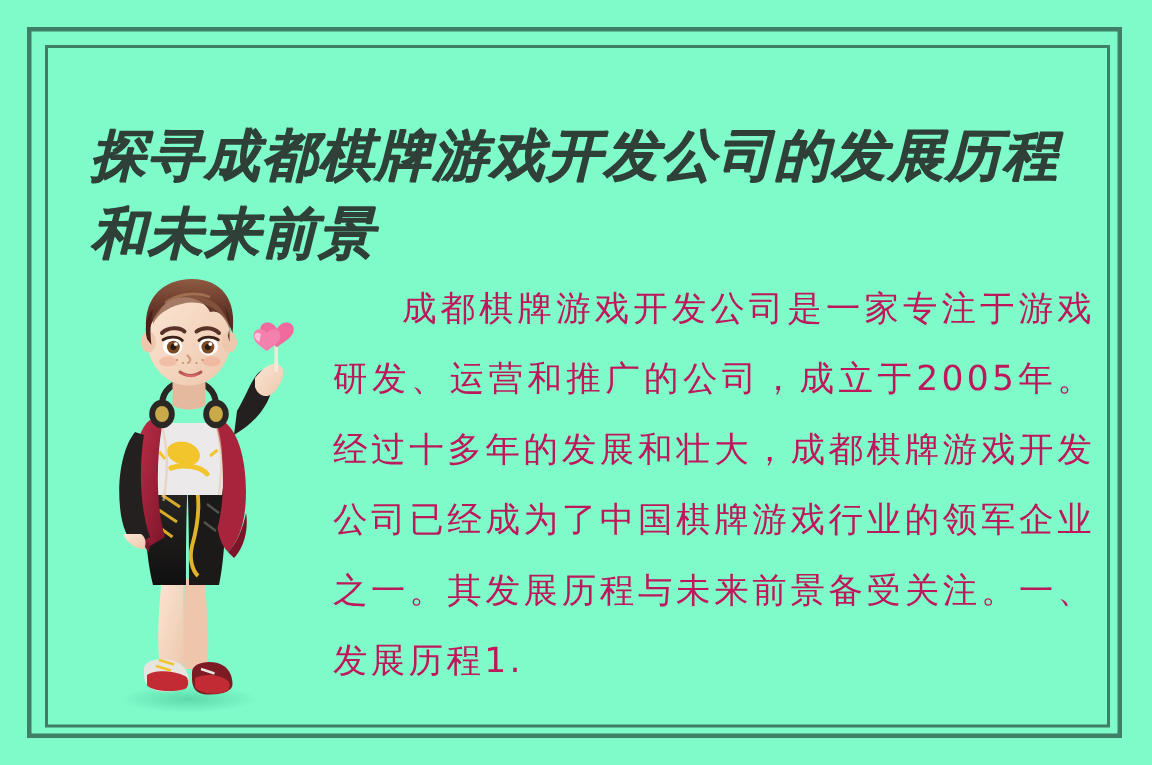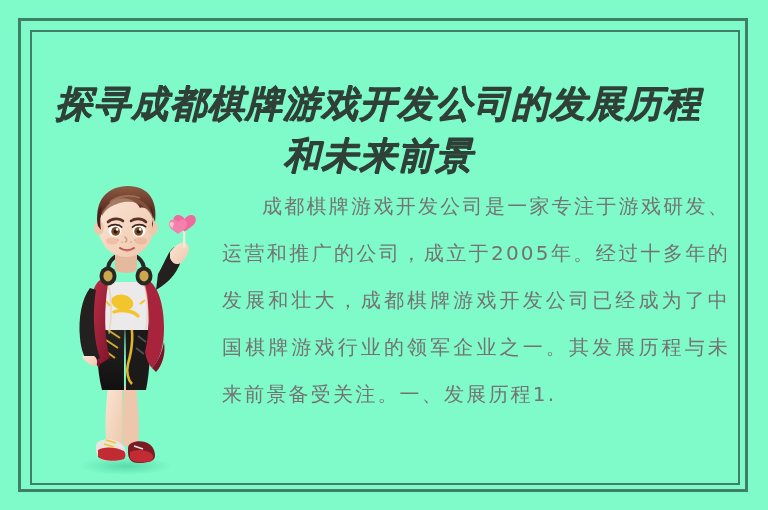--- a/index.html
+++ b/index.html
@@ -40,54 +40,53 @@
     width: 710px;
     height: 455px;
     border: 2px solid #3f7f67;
     box-sizing: border-box;
     pointer-events: none;
   }
 
   
   .title {
     position: absolute;
-    left: 28px;
+    left: 60px;
     top: 52px;
     width: 700px;
     color: #2f4038;
     font-family: "DejaVu Serif", "Liberation Serif", serif;
     font-weight: bold;
     font-style: italic;
     font-size: 37px;
     line-height: 52px;
     letter-spacing: 1px;
     white-space: pre-wrap;
     text-shadow: 0.5px 0.5px 0 #2f4038;
-    text-align: center;
   }
 
   
   .illustration {
     position: absolute;
     left: 52px;
     top: 178px;
     width: 160px;
     height: 300px;
   }
   .illustration svg { display: block; }
 
   
   .body-copy {
     position: absolute;
     left: 222px;
     top: 183px;
     width: 508px;
-    color: #737373;
+    color: #be185d;
     font-family: "DejaVu Sans", "Liberation Sans", sans-serif;
-    font-size: 20px;
+    font-size: 23px;
     line-height: 47px;
     letter-spacing: 2.2px;
     text-align: justify;
     text-justify: inter-character;
     text-indent: 2em;
   }
 </style>
 </head>
 <body>
 

